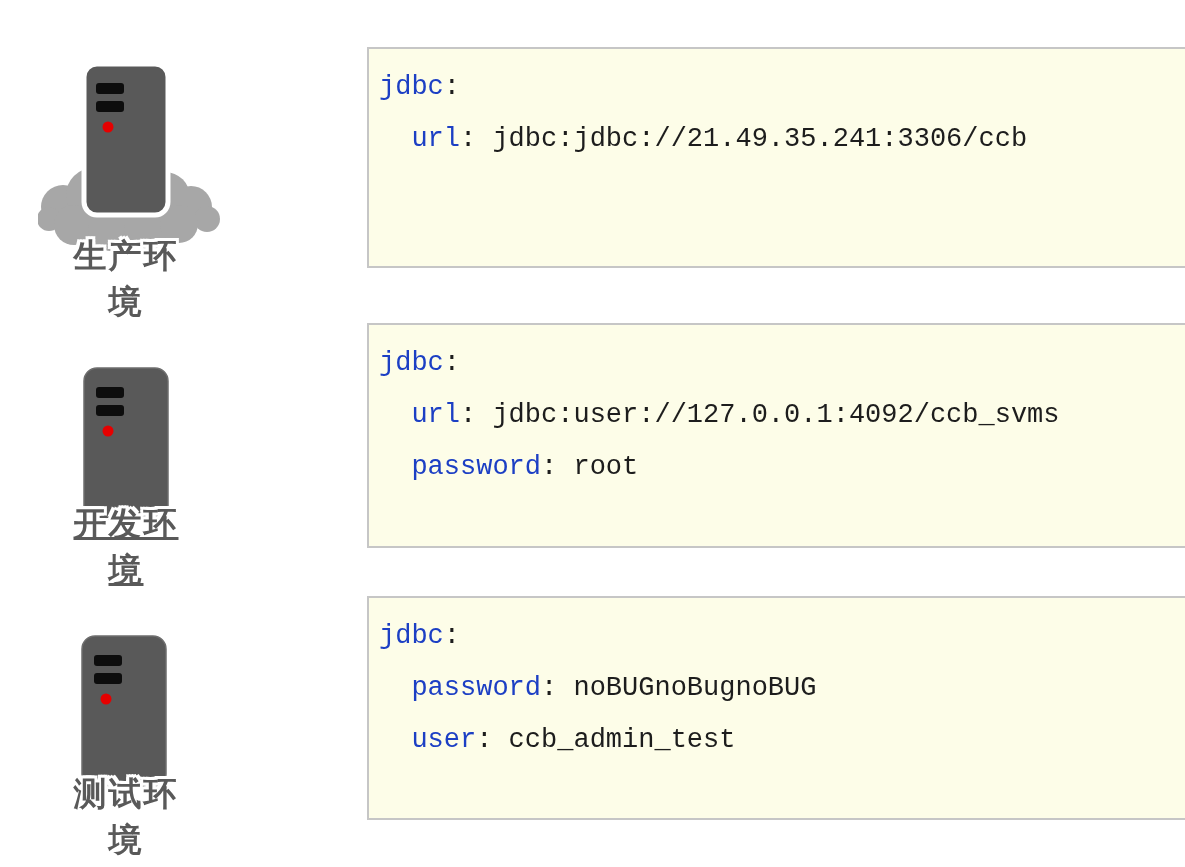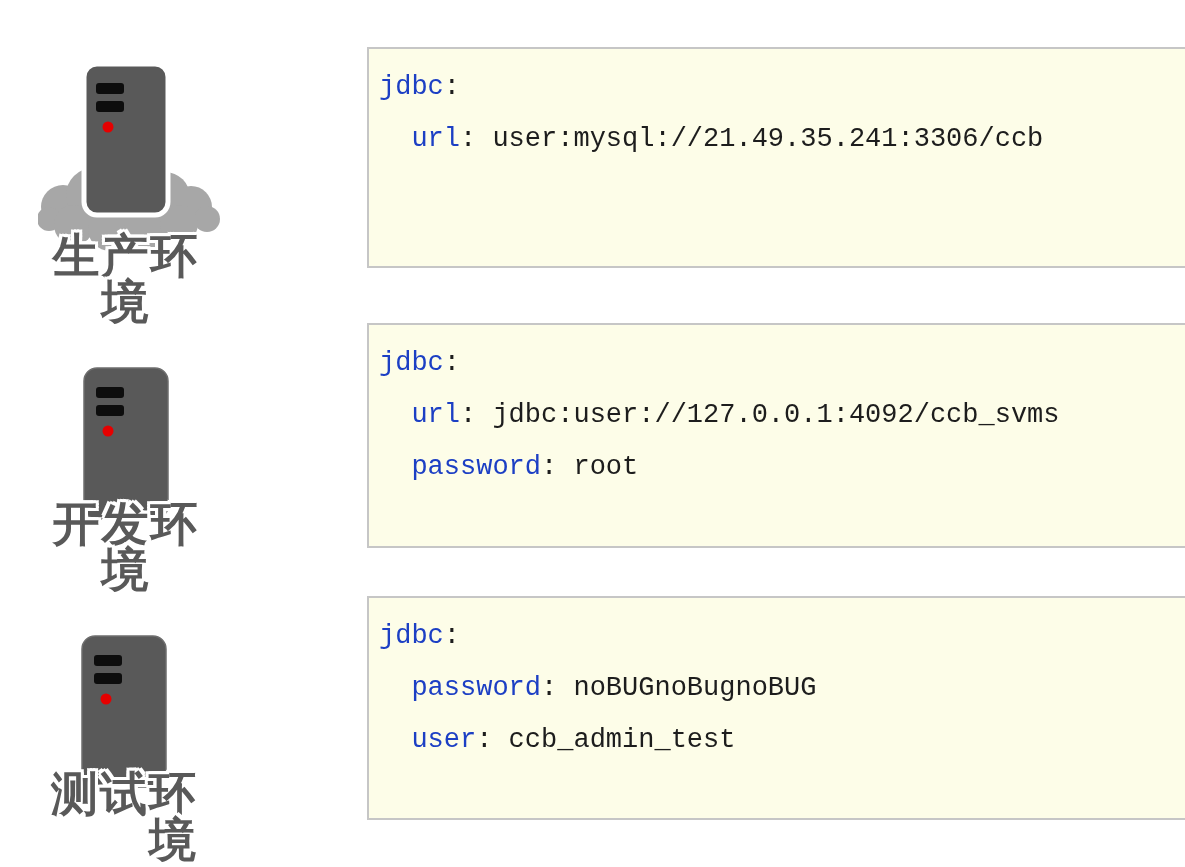--- a/index.html
+++ b/index.html
@@ -15,36 +15,36 @@
 
   
   .env-svg { position: absolute; display: block; }
   .env-label {
     position: absolute;
     width: 180px;
     text-align: center;
     white-space: pre-line;
     font-family: "Liberation Sans", sans-serif;
     font-weight: bold;
-    font-size: 47px;
+    font-size: 33px;
     line-height: 46px;
     letter-spacing: 2px;
     color: #595959;
     z-index: 5;
     text-shadow:
       -3px 0 0 #fff, 3px 0 0 #fff, 0 -3px 0 #fff, 0 3px 0 #fff,
       -2px -2px 0 #fff, 2px -2px 0 #fff, -2px 2px 0 #fff, 2px 2px 0 #fff,
       -3px -3px 0 #fff, 3px -3px 0 #fff, -3px 3px 0 #fff, 3px 3px 0 #fff;
   }
   #env-svg-production  { left: 38px;  top: 55px;  width: 185px; height: 200px; }
   #env-svg-development { left: 81px;  top: 366px; width: 90px;  height: 155px; }
   #env-svg-testing     { left: 79px;  top: 634px; width: 90px;  height: 155px; }
   #env-label-production  { left: 36px; top: 233px; }
-  #env-label-development { left: 36px; top: 501px; }
-  #env-label-testing     { left: 18px; top: 771px; text-align: right; }
+  #env-label-development { left: 36px; top: 501px; text-decoration: underline; }
+  #env-label-testing     { left: 36px; top: 771px; }
 
   
   .code-block {
     position: absolute;
     left: 367px;
     width: 850px;
     background: #fdfde8;
     border: 2px solid #c6c6c6;
     padding: 12px 24px 0 10px;
     font-family: Liberation Mono, monospace;
@@ -99,21 +99,21 @@
     <rect x="3" y="2" width="84" height="151" rx="13" fill="#595959" stroke="#6e6e6e" stroke-width="1.5"></rect>
     <rect x="15" y="21" width="28" height="11" rx="3" fill="#0d0d0d"></rect>
     <rect x="15" y="39" width="28" height="11" rx="3" fill="#0d0d0d"></rect>
     <circle cx="27" cy="65" r="5.5" fill="#e60000"></circle>
   </svg>
   <div id="env-label-testing" class="env-label">测试环
 境</div>
 
   <div id="code-block-production" class="code-block">
     <div class="code-line"><span class="indent"></span><span class="key">jdbc</span><span class="rest">:</span></div>
-    <div class="code-line"><span class="indent">  </span><span class="key">url</span><span class="rest">: user:mysql://21.49.35.241:3306/ccb</span></div>
+    <div class="code-line"><span class="indent">  </span><span class="key">url</span><span class="rest">: jdbc:jdbc://21.49.35.241:3306/ccb</span></div>
   </div>
 
   <div id="code-block-development" class="code-block">
     <div class="code-line"><span class="indent"></span><span class="key">jdbc</span><span class="rest">:</span></div>
     <div class="code-line"><span class="indent">  </span><span class="key">url</span><span class="rest">: jdbc:user://127.0.0.1:4092/ccb_svms</span></div>
     <div class="code-line"><span class="indent">  </span><span class="key">password</span><span class="rest">: root</span></div>
   </div>
 
   <div id="code-block-testing" class="code-block">
     <div class="code-line"><span class="indent"></span><span class="key">jdbc</span><span class="rest">:</span></div>

